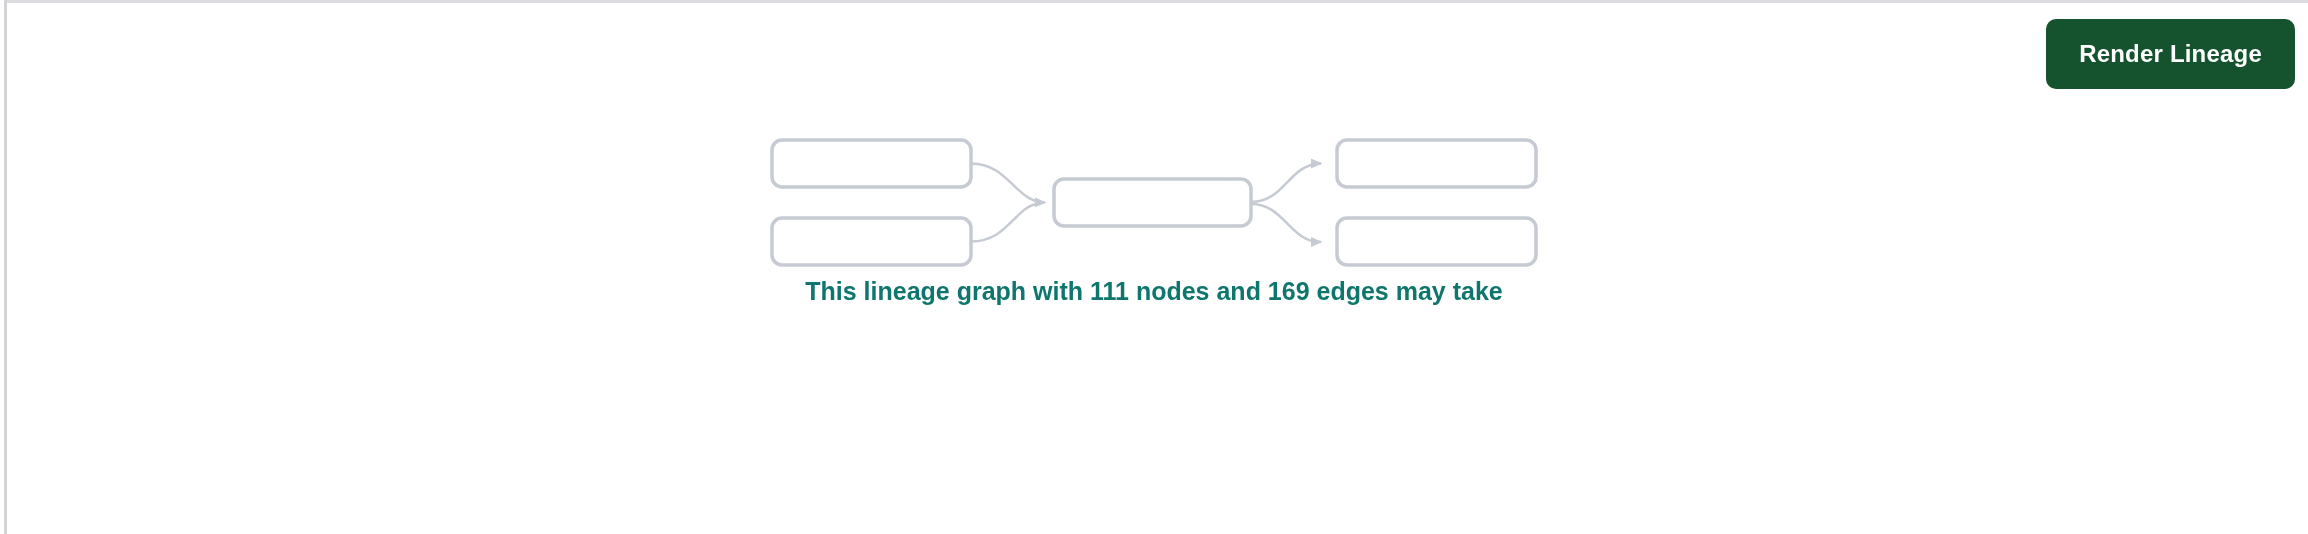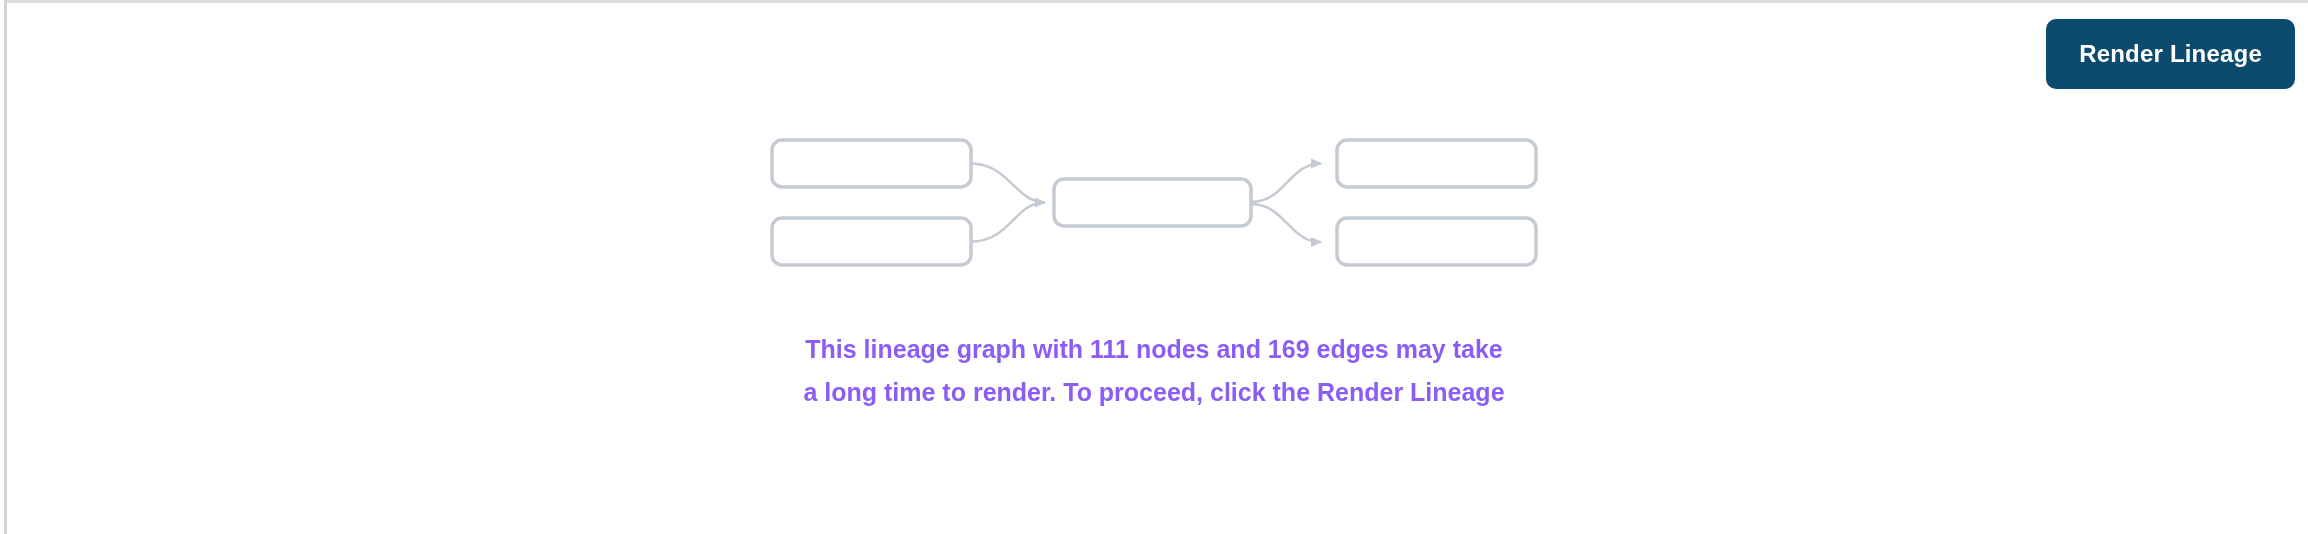--- a/index.html
+++ b/index.html
@@ -26,21 +26,21 @@
     width: 3px;
     background: #d4d4d8;
   }
 
   .render-btn {
     position: absolute;
     top: 19px;
     right: 13px;
     height: 70px;
     padding: 0 33px;
-    background: #0c4a6e;
+    background: #14532d;
     color: #ffffff;
     border: none;
     border-radius: 10px;
     font-family: "Liberation Sans", sans-serif;
     font-size: 24px;
     font-weight: 700;
     letter-spacing: 0.2px;
     cursor: pointer;
     display: flex;
     align-items: center;
@@ -55,22 +55,21 @@
     text-align: center;
   }
 
   .placeholder-graphic {
     display: block;
     width: 770px;
     height: 135px;
   }
 
   .message {
-    margin-top: 58px;
-    color: #8b5cf6;
+    color: #0f766e;
     font-size: 25px;
     font-weight: 700;
     line-height: 43px;
     text-align: center;
   }
 </style>
 </head>
 <body>
 
 <div class="panel">
@@ -102,18 +101,17 @@
         <rect x="3" y="5" width="199" height="47" rx="10"></rect>
         <rect x="3" y="83" width="199" height="47" rx="10"></rect>
         <rect x="285" y="44" width="197" height="47" rx="10"></rect>
         <rect x="568" y="5" width="199" height="47" rx="10"></rect>
         <rect x="568" y="83" width="199" height="47" rx="10"></rect>
       </g>
     </svg>
 
     <div class="message">
       <div>This lineage graph with 111 nodes and 169 edges may take</div>
-      <div>a long time to render. To proceed, click the Render Lineage</div>
     </div>
 
   </div>
 
 </div>
 
 </body></html>

